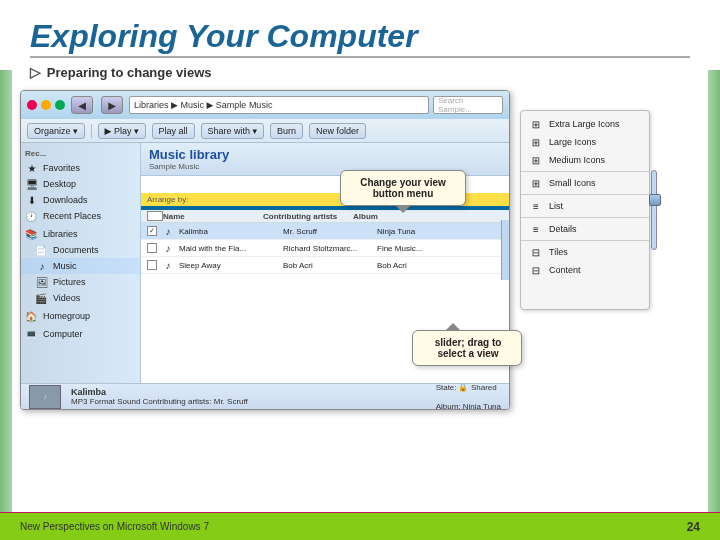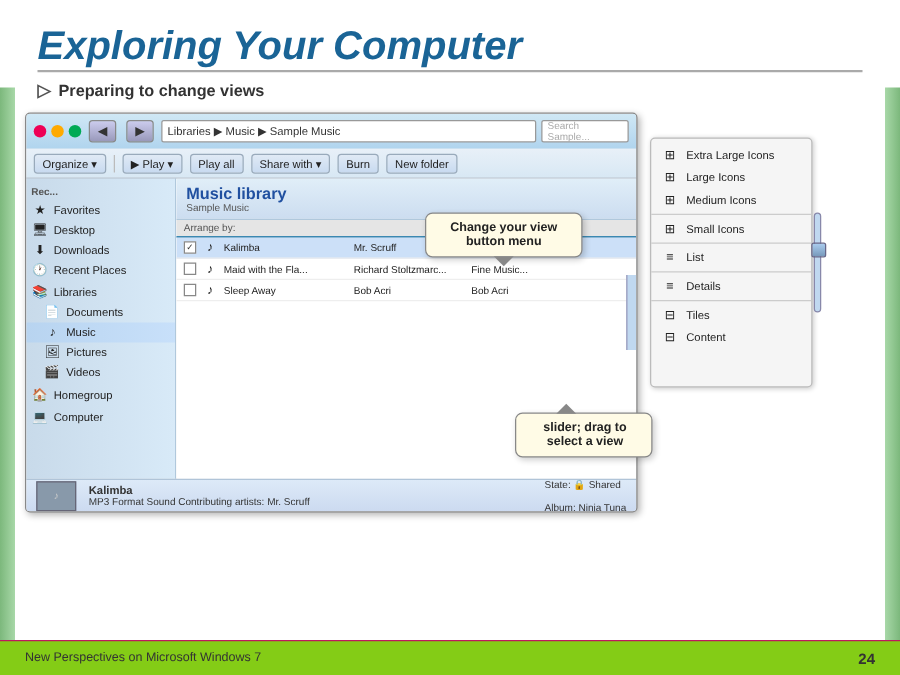--- a/index.html
+++ b/index.html
@@ -242,22 +242,23 @@
       font-size: 8px;
       color: #555;
     }
 
     .arrange-bar {
       display: flex;
       align-items: center;
       padding: 2px 6px;
       font-size: 8px;
       color: #555;
-      border-bottom: 1px solid #0369a1;
-      background: #e5e5e5;
+      border-bottom: 4px solid #0369a1;
+      background: #fde047;
+      margin-top: 17px;
     }
 
     .file-list-header {
       display: flex;
       align-items: center;
       padding: 1px 6px;
       background: #e8eef5;
       border-bottom: 1px solid #cdd;
       font-size: 8px;
       color: #444;
@@ -608,20 +609,26 @@
 
             <div class="music-library-header">
               <div class="music-library-title">Music library</div>
               <div class="music-library-sub">Sample Music</div>
             </div>
 
             <div class="arrange-bar">
               <span>Arrange by:</span>
             </div>
 
+            <div class="file-list-header">
+              <span class="col chk"></span>
+              <span class="col" style="flex:0 0 100px;cursor:pointer;">Name</span>
+              <span class="col" style="flex:0 0 90px;cursor:pointer;">Contributing artists</span>
+              <span class="col" style="flex:1;cursor:pointer;">Album</span>
+            </div>
 
             <div class="file-list">
               <div class="file-row selected">
                 <span class="chk checked">✓</span>
                 <span class="nav-icon">♪</span>
                 <span class="file-name">Kalimba</span>
                 <span class="file-artist">Mr. Scruff</span>
                 <span class="file-album">Ninja Tuna</span>
               </div>
               <div class="file-row">

